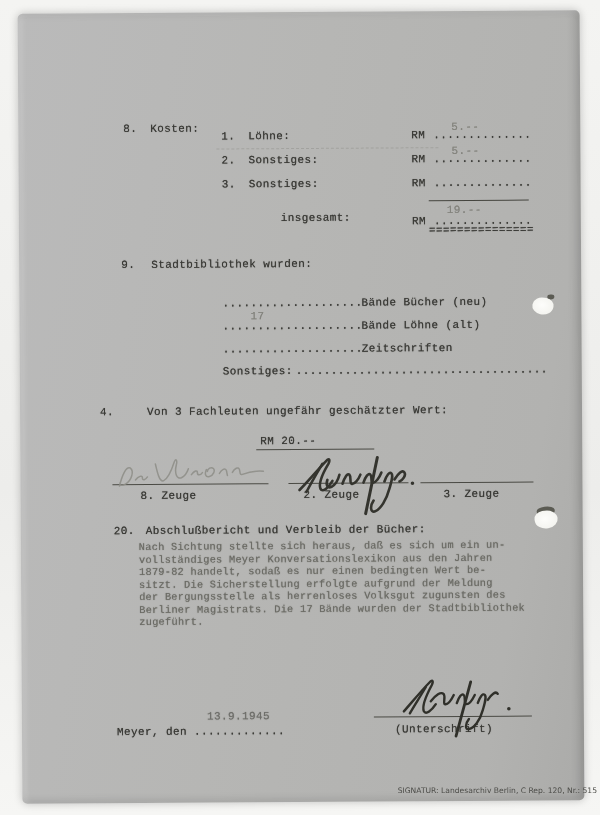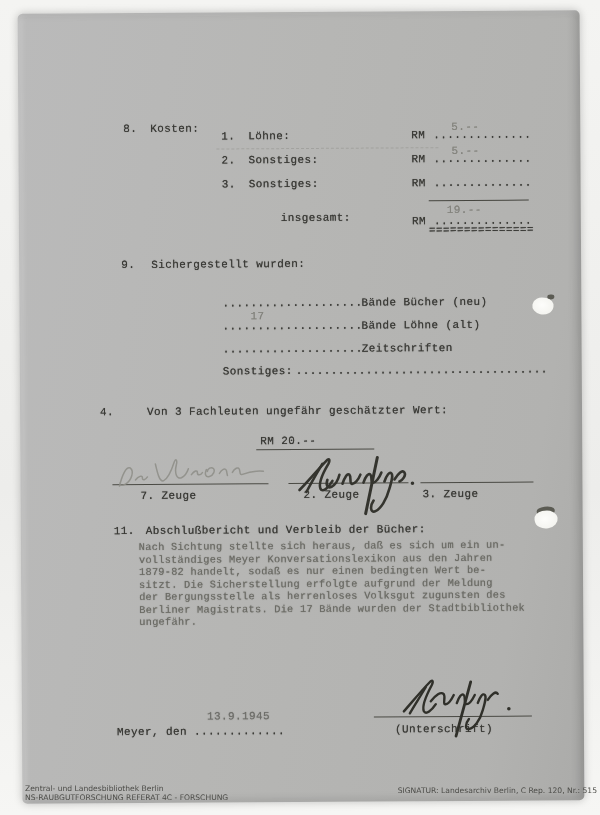--- a/index.html
+++ b/index.html
@@ -61,21 +61,21 @@
 
     <div class="rule" style="left:410px;top:189px;width:100px"></div>
 
     <span class="t" style="left:262px;top:200px">insgesamt:</span>
     <span class="t" style="left:393px;top:204px">RM</span>
     <span class="t" style="left:415px;top:204px">..............</span>
     <span class="t pencil" style="left:428px;top:193px">19.--</span>
     <span class="t" style="left:410px;top:213px">===============</span>
 
     <span class="t" style="left:102px;top:246px">9.</span>
-    <span class="t" style="left:132px;top:246px">Sichergestellt wurden:</span>
+    <span class="t" style="left:132px;top:246px">Stadtbibliothek wurden:</span>
 
     <span class="t" style="left:203px;top:285px">....................</span>
     <span class="t" style="left:342px;top:285px">Bände Bücher (neu)</span>
 
     <span class="t" style="left:203px;top:308px">....................</span>
     <span class="t pencil" style="left:231px;top:298px">17</span>
     <span class="t" style="left:342px;top:308px">Bände Löhne (alt)</span>
 
     <span class="t" style="left:203px;top:331px">....................</span>
     <span class="t" style="left:342px;top:331px">Zeitschriften</span>
@@ -85,34 +85,34 @@
 
     <span class="t" style="left:80px;top:393px">4.</span>
     <span class="t" style="left:127px;top:393px">Von 3 Fachleuten ungefähr geschätzter Wert:</span>
 
     <span class="t" style="left:240px;top:423px">RM 20.--</span>
     <div class="sigline" style="left:236px;top:437px;width:118px"></div>
 
     <div class="sigline" style="left:92px;top:471px;width:156px"></div>
     <div class="sigline" style="left:268px;top:471px;width:120px"></div>
     <div class="sigline" style="left:400px;top:471px;width:113px"></div>
-    <span class="t" style="left:120px;top:477px">7. Zeuge</span>
+    <span class="t" style="left:120px;top:477px">8. Zeuge</span>
     <span class="t" style="left:283px;top:477px">2. Zeuge</span>
-    <span class="t" style="left:402px;top:477px">3. Zeuge</span>
+    <span class="t" style="left:423px;top:477px">3. Zeuge</span>
 
-    <span class="t" style="left:93px;top:512px">11.</span>
+    <span class="t" style="left:93px;top:512px">20.</span>
     <span class="t" style="left:125px;top:512px">Abschlußbericht und Verbleib der Bücher:</span>
 
     <span class="para" style="left:118px;top:528px">Nach Sichtung stellte sich heraus, daß es sich um ein un-</span>
     <span class="para" style="left:118px;top:540.5px">vollständiges Meyer Konversationslexikon aus den Jahren</span>
     <span class="para" style="left:118px;top:553px">1879-82 handelt, sodaß es nur einen bedingten Wert be-</span>
     <span class="para" style="left:118px;top:565.5px">sitzt. Die Sicherstellung erfolgte aufgrund der Meldung</span>
     <span class="para" style="left:118px;top:578px">der Bergungsstelle als herrenloses Volksgut zugunsten des</span>
     <span class="para" style="left:118px;top:590.5px">Berliner Magistrats. Die 17 Bände wurden der Stadtbibliothek</span>
-    <span class="para" style="left:118px;top:603px">ungefähr.</span>
+    <span class="para" style="left:118px;top:603px">zugeführt.</span>
 
     <span class="t faded" style="left:185px;top:698px">13.9.1945</span>
     <span class="t" style="left:95px;top:713px">Meyer, den </span>
     <span class="t" style="left:172px;top:713px">.............</span>
 
     <div class="sigline" style="left:352px;top:705px;width:158px"></div>
     <span class="t" style="left:373px;top:712px">(Unterschrift)</span>
 
     <svg class="sig" viewBox="0 0 562 790">
 
@@ -146,19 +146,15 @@
       <div class="d" style="left:16px;top:0px;width:7px;height:5px;border-radius:50% 40% 60% 50%"></div>
       <div class="w" style="left:1px;top:3px;width:21px;height:17px;border-radius:55% 45% 60% 50%;transform:rotate(12deg)"></div>
     </div>
     <div class="blob" style="left:512px;top:494px;width:28px;height:26px">
       <div class="d" style="left:4px;top:2px;width:18px;height:8px;border-radius:60% 70% 40% 40%;transform:rotate(-8deg)"></div>
       <div class="w" style="left:2px;top:6px;width:23px;height:18px;border-radius:45% 60% 55% 60%;transform:rotate(-10deg)"></div>
     </div>
   </div>
 
   <div class="footer">
-    <div class="l">
-      <div>Zentral- und Landesbibliothek Berlin</div>
-      <div>NS-RAUBGUTFORSCHUNG REFERAT 4C - FORSCHUNG</div>
-    </div>
     <div class="r">SIGNATUR: Landesarchiv Berlin, C Rep. 120, Nr.: 515</div>
   </div>
 </div>
 
 </body></html>

